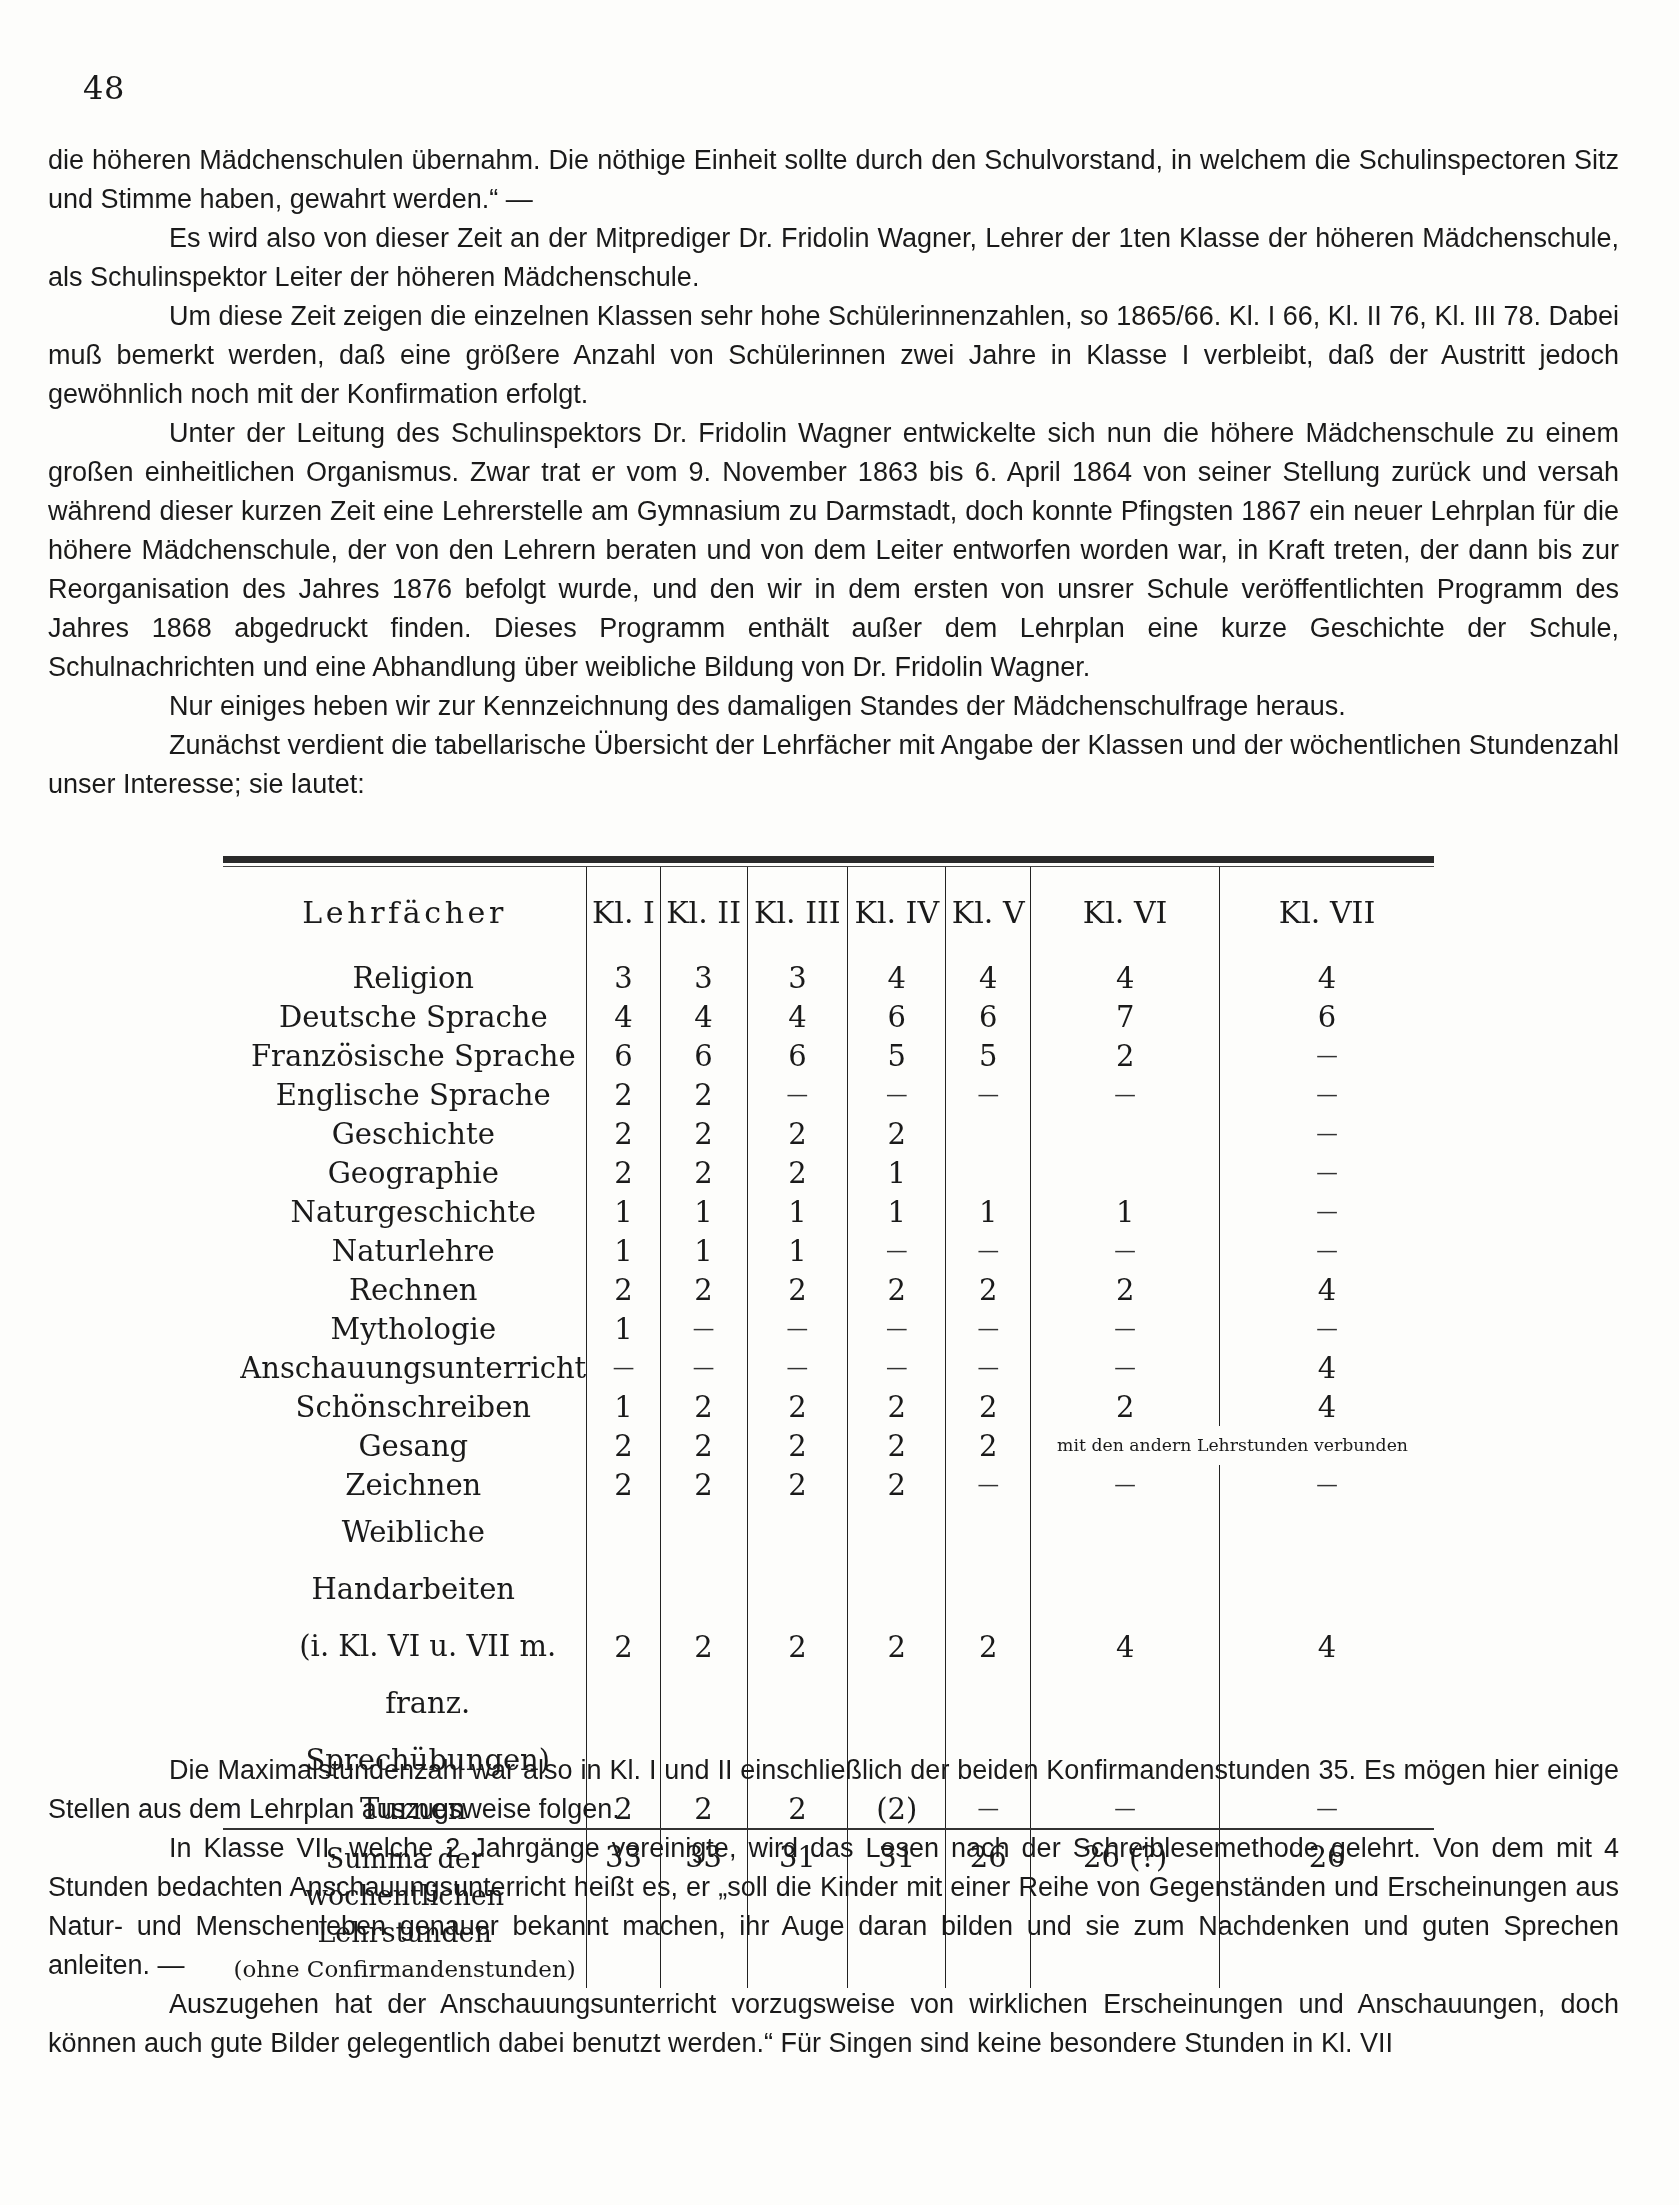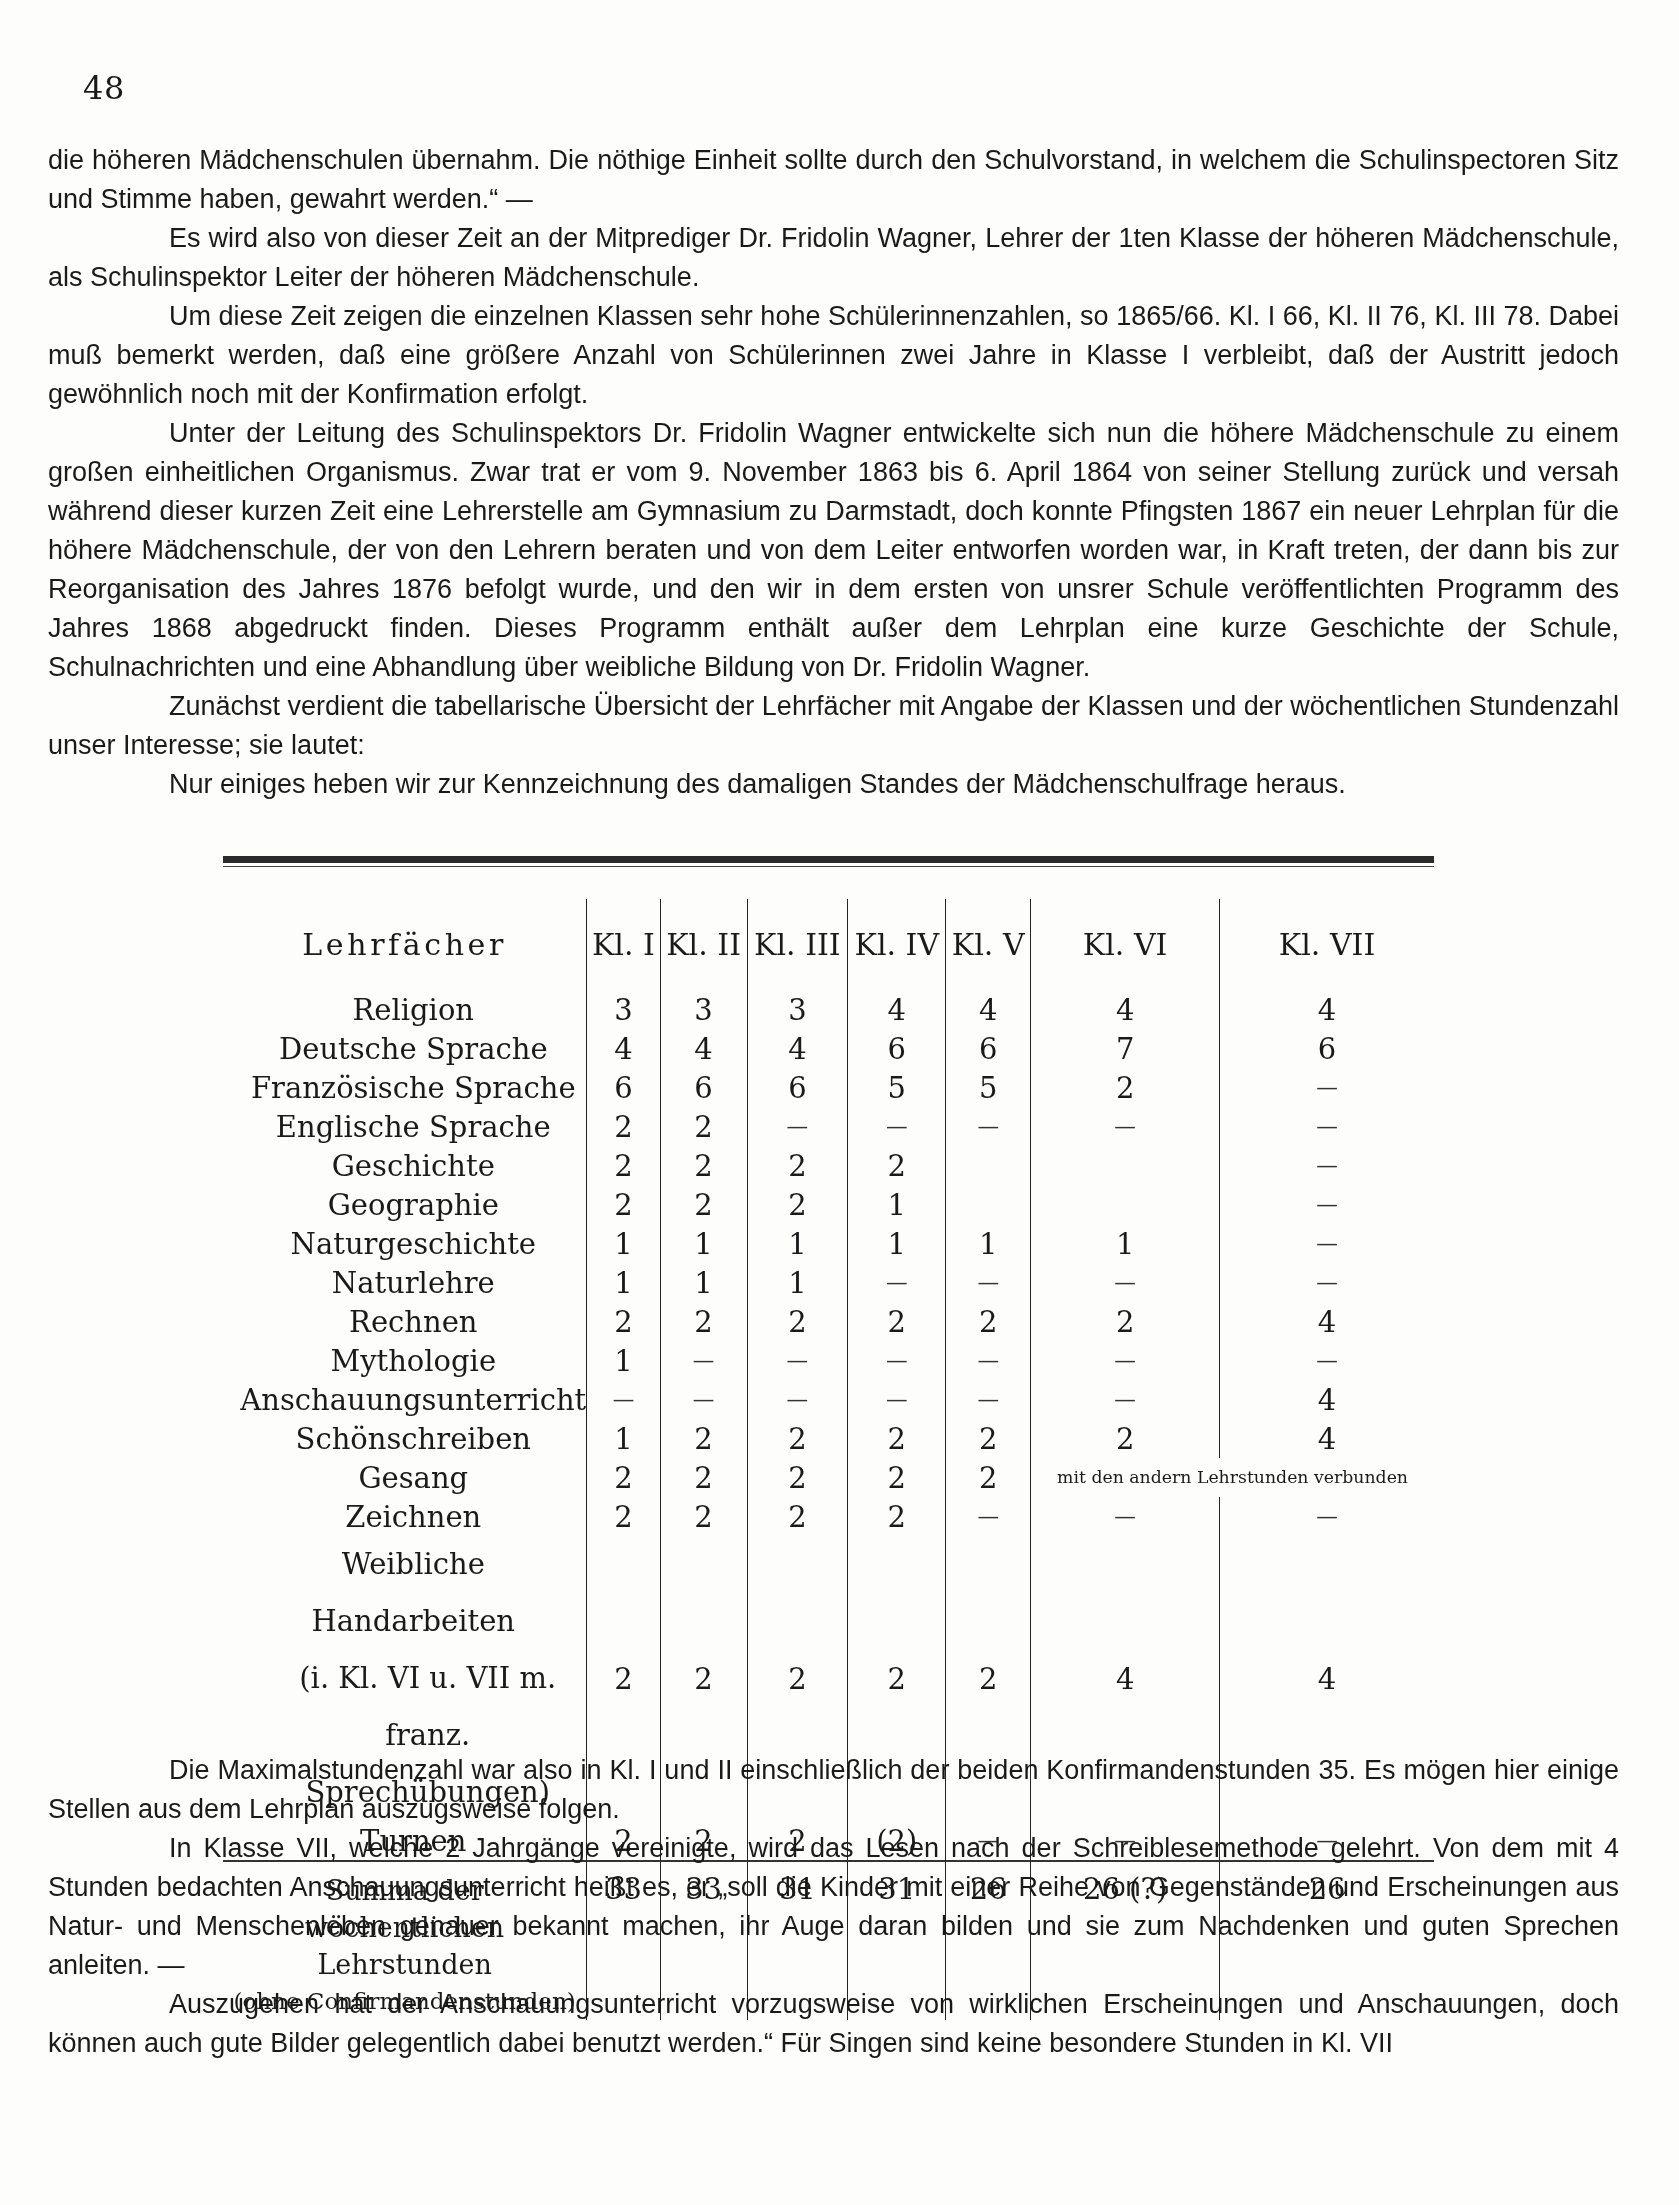--- a/index.html
+++ b/index.html
@@ -30,21 +30,20 @@
   .table-wrap {
     position: absolute; left: 223px; top: 856px; width: 1211px;
   }
   .rule-top {
     height: 6.5px; background: #2a2a2a; margin-bottom: 3.6px;
   }
   .rule-top2 { height: 1.4px; background: #444; }
   table.lehrplan {
     border-collapse: collapse; width: 1211px;
     font-size: 29px;
-    margin-top: 32px;
   }
   table.lehrplan th, table.lehrplan td {
     padding: 0; text-align: center; vertical-align: middle;
     border-left: 1.4px solid #222;
     height: 39px;
   }
   table.lehrplan th:first-child, table.lehrplan td:first-child {
     border-left: none; text-align: center; padding-left: 17.3px; width: 319px;
   }
   table.lehrplan thead th {
@@ -65,22 +64,22 @@
 </head>
 <body>
 
 <div class="page-number">48</div>
 
 <div class="text-block" id="block-top">
   <p class="para">die höheren Mädchenschulen übernahm. Die nöthige Einheit sollte durch den Schulvorstand, in welchem die Schulinspectoren Sitz und Stimme haben, gewahrt werden.“ —</p>
   <p class="para indent">Es wird also von dieser Zeit an der Mitprediger Dr. Fridolin Wagner, Lehrer der 1ten Klasse der höheren Mädchenschule, als Schulinspektor Leiter der höheren Mädchenschule.</p>
   <p class="para indent">Um diese Zeit zeigen die einzelnen Klassen sehr hohe Schülerinnenzahlen, so 1865/66. Kl. I 66, Kl. II 76, Kl. III 78. Dabei muß bemerkt werden, daß eine größere Anzahl von Schülerinnen zwei Jahre in Klasse I verbleibt, daß der Austritt jedoch gewöhnlich noch mit der Konfirmation erfolgt.</p>
   <p class="para indent">Unter der Leitung des Schulinspektors Dr. Fridolin Wagner entwickelte sich nun die höhere Mädchenschule zu einem großen einheitlichen Organismus. Zwar trat er vom 9. November 1863 bis 6. April 1864 von seiner Stellung zurück und versah während dieser kurzen Zeit eine Lehrerstelle am Gymnasium zu Darmstadt, doch konnte Pfingsten 1867 ein neuer Lehrplan für die höhere Mädchenschule, der von den Lehrern beraten und von dem Leiter entworfen worden war, in Kraft treten, der dann bis zur Reorganisation des Jahres 1876 befolgt wurde, und den wir in dem ersten von unsrer Schule veröffentlichten Programm des Jahres 1868 abgedruckt finden. Dieses Programm enthält außer dem Lehrplan eine kurze Geschichte der Schule, Schulnachrichten und eine Abhandlung über weibliche Bildung von Dr. Fridolin Wagner.</p>
+  <p class="para indent">Nur einiges heben wir zur Kennzeichnung des damaligen Standes der Mädchenschulfrage heraus.</p>
   <p class="para indent">Zunächst verdient die tabellarische Übersicht der Lehrfächer mit Angabe der Klassen und der wöchentlichen Stundenzahl unser Interesse; sie lautet:</p>
-  <p class="para indent">Nur einiges heben wir zur Kennzeichnung des damaligen Standes der Mädchenschulfrage heraus.</p>
 </div>
 
 <div class="table-wrap">
   <div class="rule-top"></div>
   <div class="rule-top2"></div>
   <table class="lehrplan">
     <thead>
       <tr>
         <th class="subj-head">Lehrfächer</th>
         <th>Kl. I</th>

